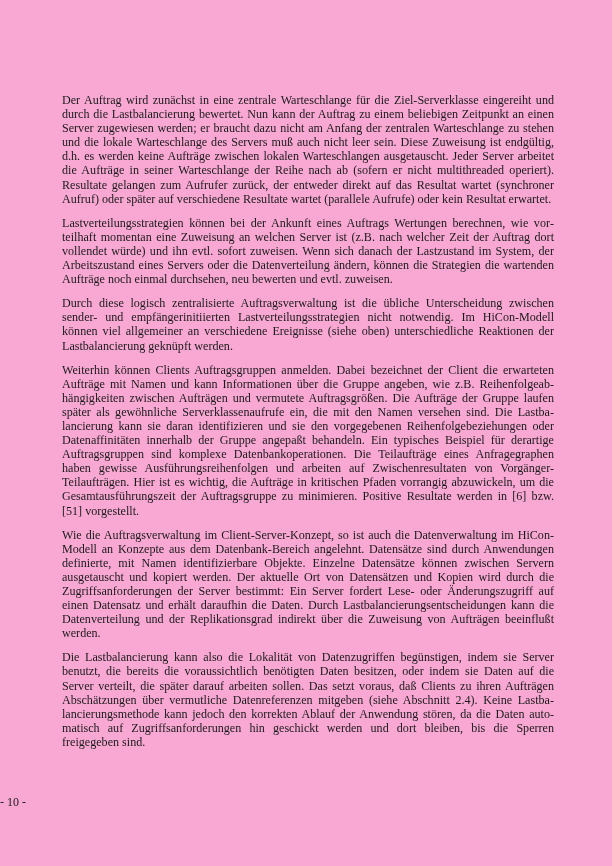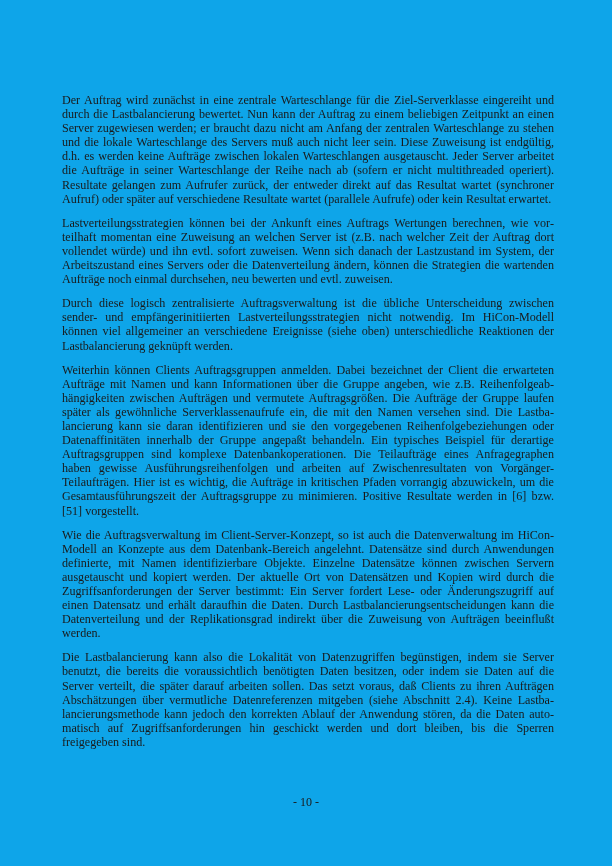--- a/index.html
+++ b/index.html
@@ -14,41 +14,40 @@
       overflow: hidden;
       font-family: "Liberation Serif", "DejaVu Serif", serif;
       color: #1a1a1a;
     }
     .page {
       position: absolute;
       left: 0;
       top: 0;
       width: 612px;
       height: 866px;
-      background: #0ea5e9;
+      background: #f9a8d4;
     }
     .content {
       position: absolute;
       left: 62px;
       top: 93px;
       width: 492px;
     }
     .para {
       margin: 0 0 10px 0;
       font-size: 12.1px;
       line-height: 14.1px;
       text-align: justify;
       hyphens: manual;
     }
     .page-number {
       position: absolute;
       left: 0;
       width: 612px;
       top: 795px;
-      text-align: center;
       font-size: 12px;
       line-height: 14px;
     }
   </style>
 </head>
 <body>
 
 <div class="page">
   <div class="content">
     <p class="para">Der Auftrag wird zunächst in eine zentrale Warteschlange für die Ziel-Serverklasse eingereiht und durch die Lastbalancierung bewertet. Nun kann der Auftrag zu einem beliebigen Zeitpunkt an einen Server zugewiesen werden; er braucht dazu nicht am Anfang der zentralen Warteschlange zu stehen und die lokale Warteschlange des Servers muß auch nicht leer sein. Diese Zuweisung ist endgültig, d.h. es werden keine Aufträge zwischen lokalen Warteschlangen ausgetauscht. Jeder Server arbeitet die Aufträge in seiner Warteschlange der Reihe nach ab (sofern er nicht multi­threaded operiert). Resultate gelangen zum Aufrufer zurück, der entweder direkt auf das Resultat wartet (synchroner Aufruf) oder später auf verschiedene Resultate wartet (parallele Aufrufe) oder kein Resultat erwartet.</p>

